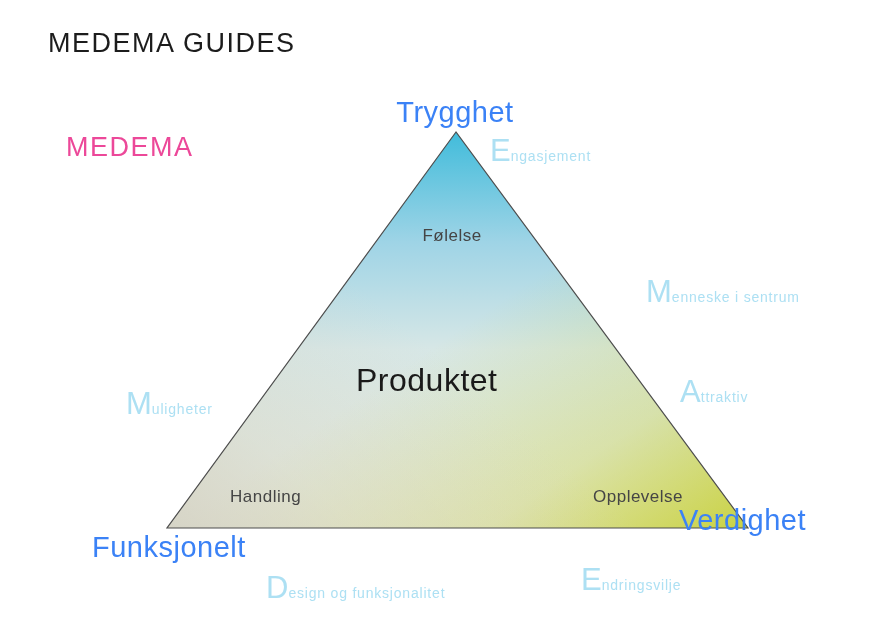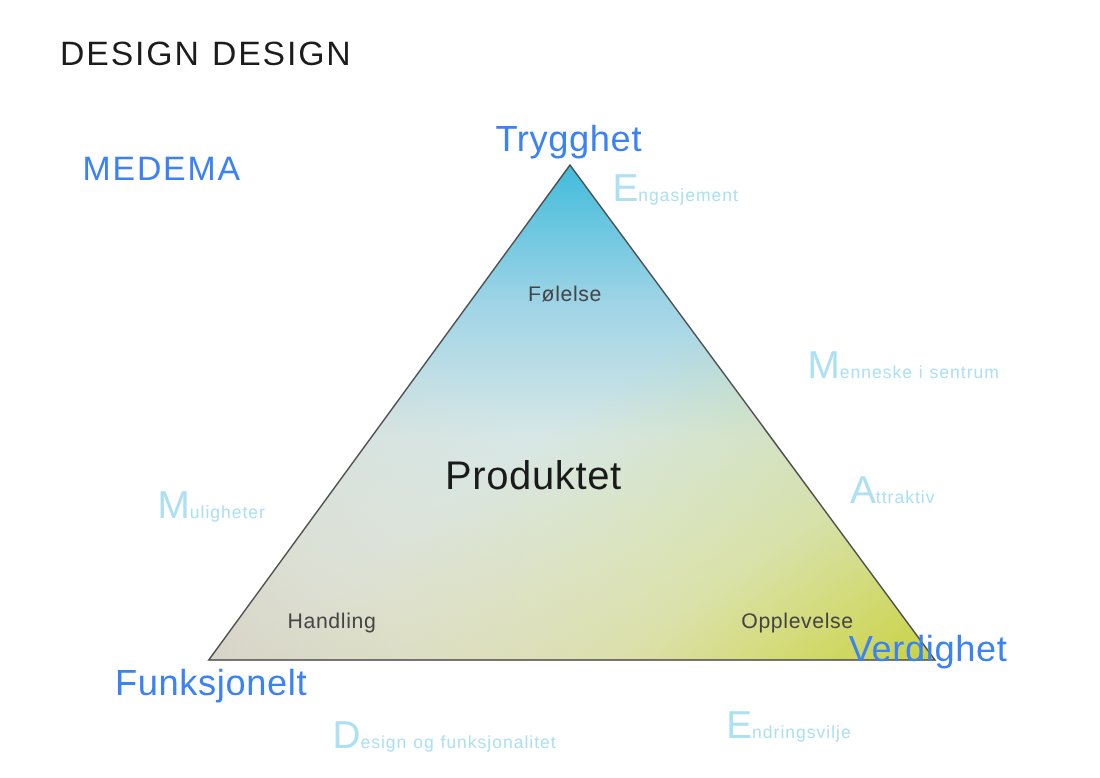--- a/index.html
+++ b/index.html
@@ -23,24 +23,24 @@
   .subtitle {
     position: absolute;
     left: 57px; top: 64px;
     font-size: 14px;
     letter-spacing: 1.8px;
     color: #ababab;
     font-weight: 400;
   }
   .brand {
     position: absolute;
-    left: 66px; top: 120px;
+    left: 66px; top: 132px;
     font-size: 27px;
     letter-spacing: 1.5px;
-    color: #3b82f6;
+    color: #ec4899;
     font-weight: 400;
   }
   .triangle-wrap {
     position: absolute;
     left: 160px; top: 124px;
     width: 596px; height: 408px;
   }
   .vertex-label {
     position: absolute;
     color: #3b82f6;
@@ -85,21 +85,21 @@
   .kw-attraktiv    { left: 680px; top: 374px; }
   .kw-muligheter   { left: 126px; top: 386px; }
   .kw-design       { left: 266px; top: 570px; }
   .kw-endring      { left: 581px; top: 562px; }
 </style>
 </head>
 <body>
 
 <div class="stage">
 
-  <div class="title">DESIGN DESIGN</div>
+  <div class="title">MEDEMA GUIDES</div>
   <div class="brand">MEDEMA</div>
 
   <div class="triangle-wrap">
     <svg width="596" height="408" viewBox="0 0 596 408">
       <defs>
         <linearGradient id="gradBase" x1="0" y1="0" x2="0" y2="1">
           <stop offset="0" stop-color="#41bcdb"></stop>
           <stop offset="0.28" stop-color="#9fd4e6"></stop>
           <stop offset="0.55" stop-color="#d7e7e6"></stop>
           <stop offset="1" stop-color="#e9ecdd"></stop>

